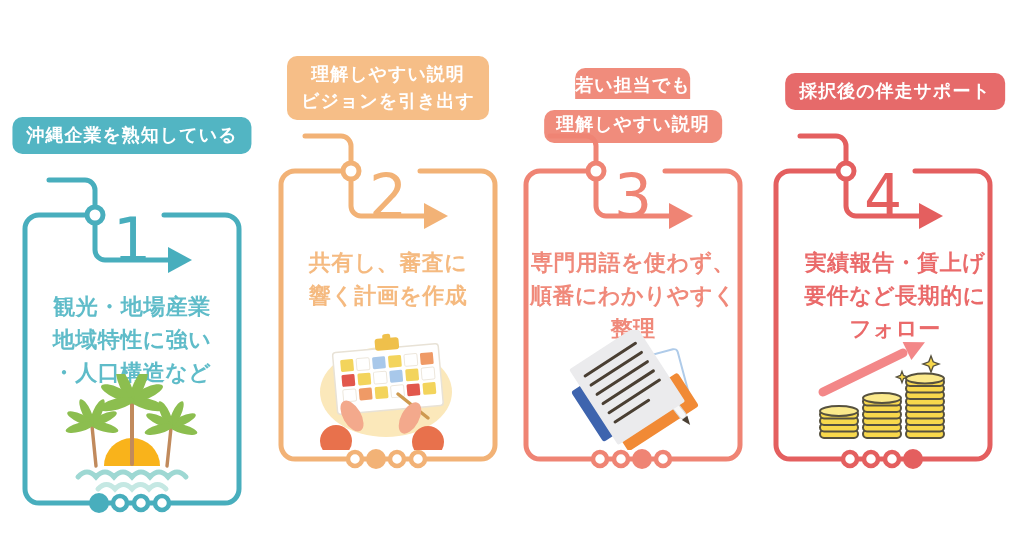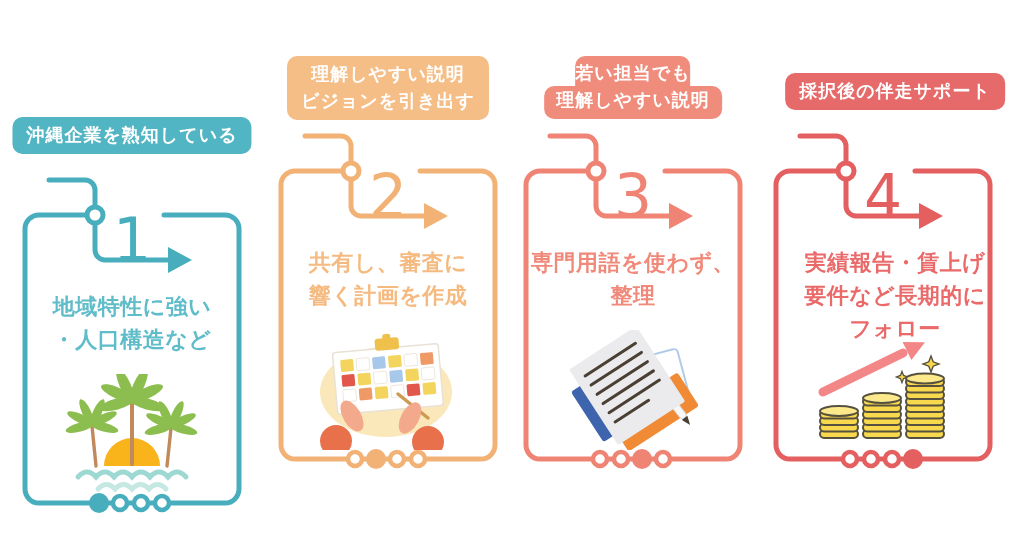--- a/index.html
+++ b/index.html
@@ -17,21 +17,21 @@
   .badge {
     position:absolute; top:73px; left:50%; transform:translateX(-50%);
     background:var(--bc,var(--c)); color:#ffffff;
     font-size:18px; font-weight:bold; line-height:1.5;
     padding:5px 14px; border-radius:10px; text-align:center; white-space:nowrap;
     letter-spacing:1px;
   }
   .badge.two-line { top:56px; }
   .badge.bubble { background:transparent; padding:0; top:56px; }
   .badge.bubble .bub-top {
-    display:block; width:max-content; margin:0 auto;
+    display:block; width:max-content; margin:12px auto;
     background:var(--bc,var(--c)); border-radius:10px 10px 0 0; padding:4px 0 0;
   }
   .badge.bubble .bub-bot {
     display:block; width:max-content; margin:-1px auto 12px;
     background:var(--bc,var(--c)); border-radius:10px; padding:1px 12px 5px;
   }
 
   .frame { position:absolute; top:125px; left:0; }
   .ln   { fill:none; stroke:currentColor; stroke-width:5; stroke-linecap:round; }
   .fl   { fill:currentColor; stroke:none; }
@@ -71,20 +71,21 @@
       <circle class="node" cx="73" cy="46" r="8"></circle>
       <g>
         <circle class="dot-active" cx="77" cy="334" r="10"></circle>
         <circle class="dot-ring" cx="98" cy="334" r="7"></circle>
         <circle class="dot-ring" cx="119" cy="334" r="7"></circle>
         <circle class="dot-ring" cx="140" cy="334" r="7"></circle>
       </g>
     </svg>
     <div class="num">1</div>
     <div class="body-text">
+      <div>観光・地場産業</div>
       <div>地域特性に強い</div>
       <div>・人口構造など</div>
     </div>
     <div class="illus">
       <svg width="160" height="120" viewBox="0 0 160 120" aria-hidden="true">
         <path d="M52 92 A28 28 0 0 1 108 92 Z" fill="#F9B31B"></path>
         <path d="M80 28 L80 90" stroke="#C18A5C" stroke-width="4" stroke-linecap="round"></path>
         <path d="M40 52 L44 92" stroke="#C18A5C" stroke-width="3.4" stroke-linecap="round"></path>
         <path d="M119 54 L115 92" stroke="#C18A5C" stroke-width="3.4" stroke-linecap="round"></path>
         <g transform="translate(80,26)" fill="#8CBE4F">
@@ -191,20 +192,21 @@
       <g>
         <circle class="dot-ring" cx="77" cy="334" r="7"></circle>
         <circle class="dot-ring" cx="98" cy="334" r="7"></circle>
         <circle class="dot-active" cx="119" cy="334" r="10"></circle>
         <circle class="dot-ring" cx="140" cy="334" r="7"></circle>
       </g>
     </svg>
     <div class="num">3</div>
     <div class="body-text">
       <div>専門用語を使わず、</div>
+      <div>順番にわかりやすく</div>
       <div>整理</div>
     </div>
     <div class="illus">
       <svg width="160" height="120" viewBox="0 0 160 120" aria-hidden="true">
         <g transform="rotate(-15 105 45)">
           <rect x="82" y="24" width="48" height="54" rx="4" fill="#FFFFFF" stroke="#AFCBE9" stroke-width="2"></rect>
         </g>
         <g transform="rotate(-33 70 65)">
           <rect x="28" y="34" width="80" height="60" rx="3" fill="#3E64AE"></rect>
         </g>

